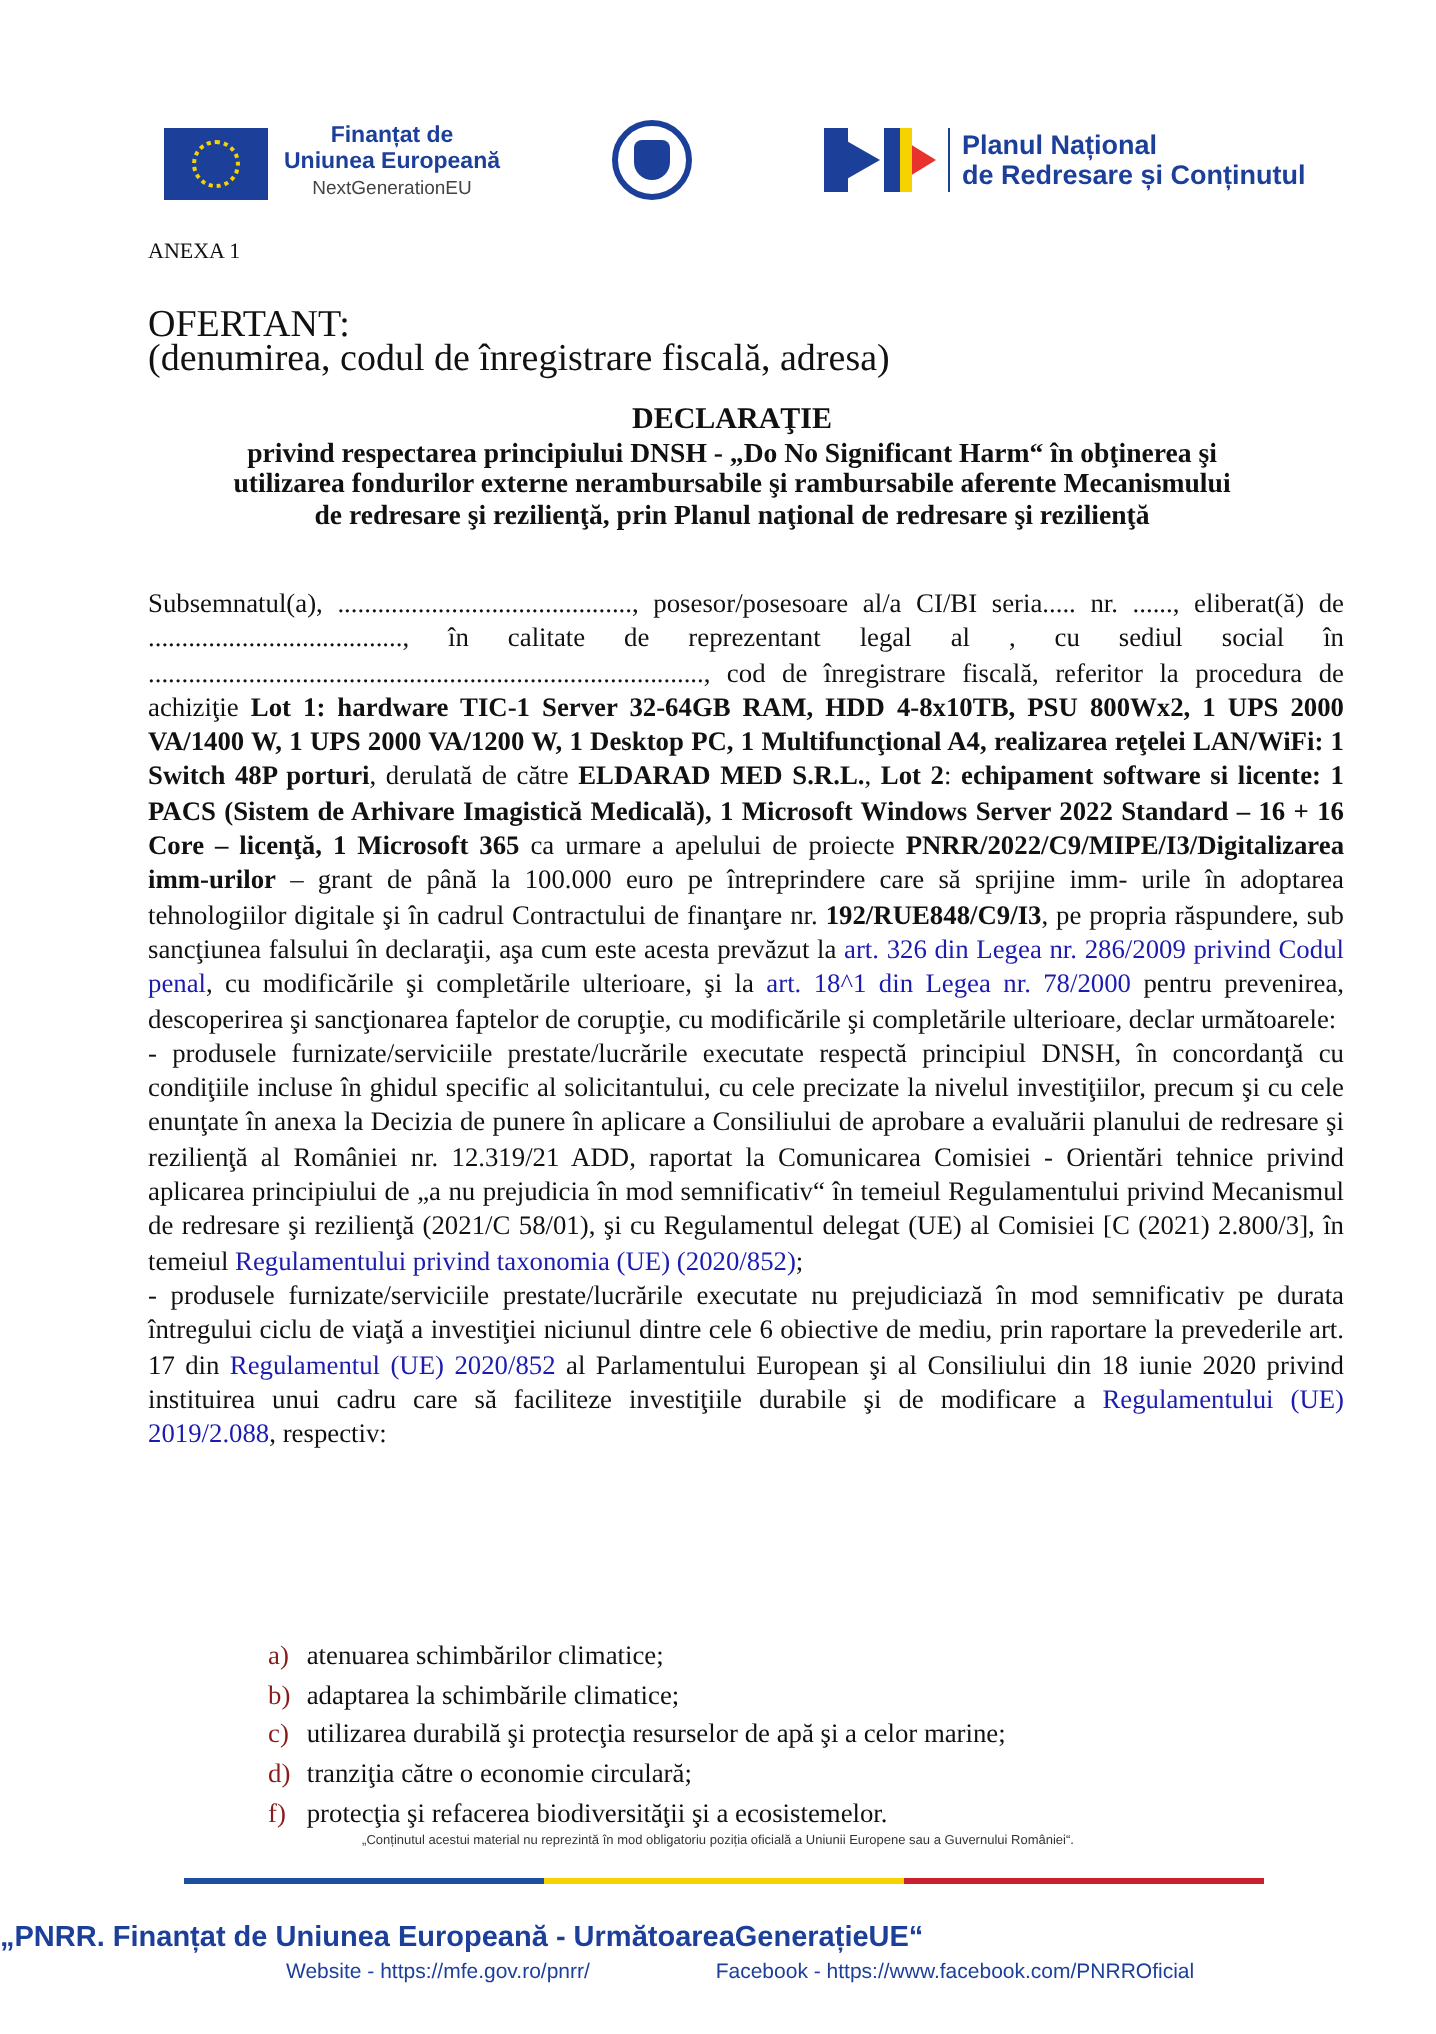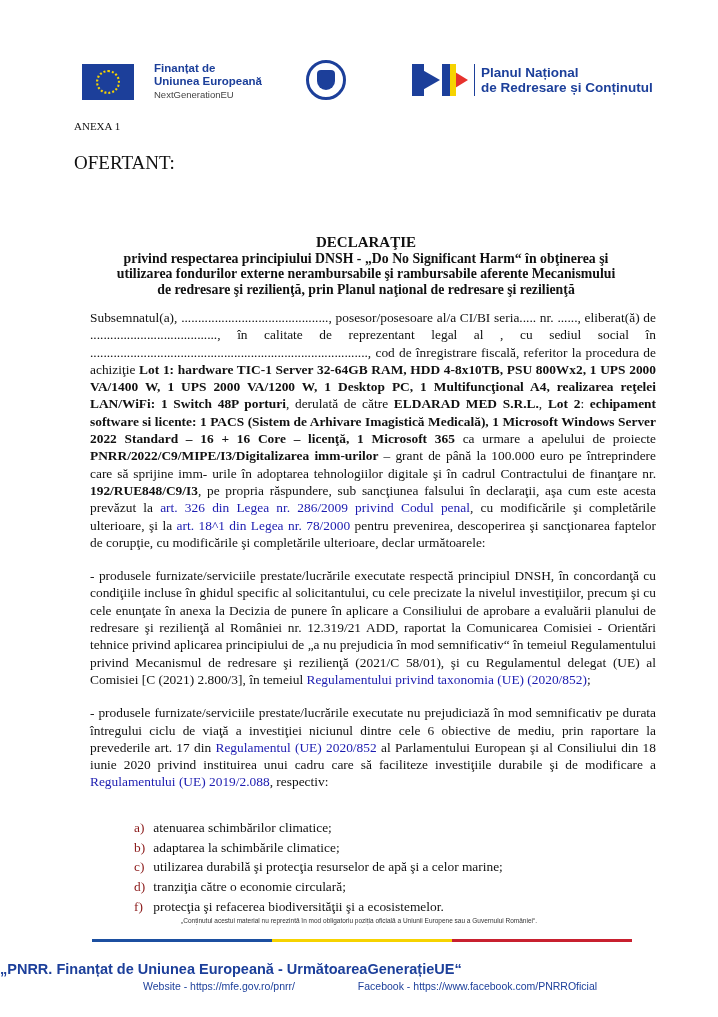--- a/index.html
+++ b/index.html
@@ -3,42 +3,42 @@
   <meta charset="utf-8">
   <style>
     html, body { margin: 0; padding: 0; background: #ffffff; }
     body { width: 718px; height: 1017px; position: relative; overflow: hidden;
            font-family: "Liberation Serif", serif; color: #111; }
     .header { position: absolute; top: 58px; left: 0; width: 718px; height: 48px; }
     .eu-logo { position: absolute; left: 82px; top: 4px; display: flex; align-items: center; }
     .eu-flag { width: 52px; height: 36px; background: #1c3f9a; position: relative; }
     .eu-flag .stars { position: absolute; left: 14px; top: 6px; width: 24px; height: 24px;
            border-radius: 50%; border: 2px dotted #f6d300; box-sizing: border-box; }
-    .eu-text { margin-left: 20px; font-family: "Liberation Sans", sans-serif; line-height: 13px; }
+    .eu-text { margin-left: 8px; font-family: "Liberation Sans", sans-serif; line-height: 13px; text-align: center; }
     .eu-text .t1 { font-size: 11.5px; font-weight: bold; color: #1c3f9a; display:block; }
     .eu-text .t2 { font-size: 9.5px; color: #444; display:block; }
     .gov-seal { position: absolute; left: 306px; top: 2px; width: 40px; height: 40px; border-radius: 50%;
            border: 3px solid #1c3f9a; box-sizing: border-box; display:flex; align-items:center; justify-content:center; }
     .gov-seal .inner { width: 18px; height: 20px; background: #1c3f9a; border-radius: 4px 4px 9px 9px; }
     .pnrr-logo { position: absolute; left: 412px; top: 6px; display: flex; align-items: center; }
     .pnrr-arrows { position: relative; width: 58px; height: 32px; }
     .arrow1 { position: absolute; left: 0; top: 0; width: 0; height: 0;
            border-top: 16px solid transparent; border-bottom: 16px solid transparent; border-left: 28px solid #1c3f9a; }
     .arrow1b { position:absolute; left:0; top:0; width: 12px; height: 32px; background:#1c3f9a; }
     .arrow2 { position: absolute; left: 30px; top: 0; width: 0; height: 0;
            border-top: 16px solid transparent; border-bottom: 16px solid transparent; border-left: 26px solid #e7322d; }
     .arrow2b { position:absolute; left:30px; top:0; width: 8px; height: 32px; background:#1c3f9a; }
     .arrow2c { position:absolute; left:38px; top:0; width: 6px; height: 32px; background:#f6d300; }
     .pnrr-sep { width: 1px; height: 32px; background: #1c3f9a; margin: 0 6px 0 4px; }
     .pnrr-text { font-family: "Liberation Sans", sans-serif; font-size: 13.5px; line-height: 15px; color: #1c3f9a; font-weight: bold; }
-    .p { margin: 16px; }
+    .p { margin: 0; }
     .annex { position: absolute; left: 74px; top: 120px; font-size: 11px; }
     .ofertant { position: absolute; left: 74px; top: 155px; font-size: 19px; line-height: 16.6px; }
     .title-block { position: absolute; left: 60px; top: 203px; width: 612px; text-align: center;
-           font-weight: bold; font-size: 13.8px; line-height: 15.5px; margin-top: 32px; }
+           font-weight: bold; font-size: 13.8px; line-height: 15.5px; }
     .body-text { position: absolute; left: 74px; top: 293px; width: 598px; font-size: 13.4px; line-height: 17.3px;
            text-align: justify; }
     .body-text a, .link { color: #1b1bb0; text-decoration: none; }
     .ul { text-decoration: underline; }
     b { font-weight: bold; }
     .list { position: absolute; left: 94px; top: 818px; font-size: 13.4px; line-height: 19.7px; margin-left: 40px; }
     .list .letter { color: #8b1a1a; display: inline-block; width: 16px; }
     .disclaimer { position: absolute; left: 0; width: 718px; top: 917px; text-align: center;
            font-family: "Liberation Sans", sans-serif; font-size: 6.5px; color: #333; }
     .tricolor { position: absolute; left: 92px; top: 939px; width: 540px; height: 3px; display: flex; }
@@ -79,20 +79,21 @@
       <div>Planul Național</div>
       <div>de Redresare și Conținutul</div>
     </div>
   </div>
 </div>
 
 <div class="annex">ANEXA 1</div>
 
 <div class="ofertant">
   <div>OFERTANT:</div>
+  <div>(denumirea, codul de înregistrare fiscală, adresa)</div>
 </div>
 
 <div class="title-block">
   <div style="font-size:15px;">DECLARAŢIE</div>
   <div>privind respectarea principiului DNSH - „Do No Significant Harm“ în obţinerea şi</div>
   <div>utilizarea fondurilor externe nerambursabile şi rambursabile aferente Mecanismului</div>
   <div>de redresare şi rezilienţă, prin Planul naţional de redresare şi rezilienţă</div>
 </div>
 
 <div class="body-text">

